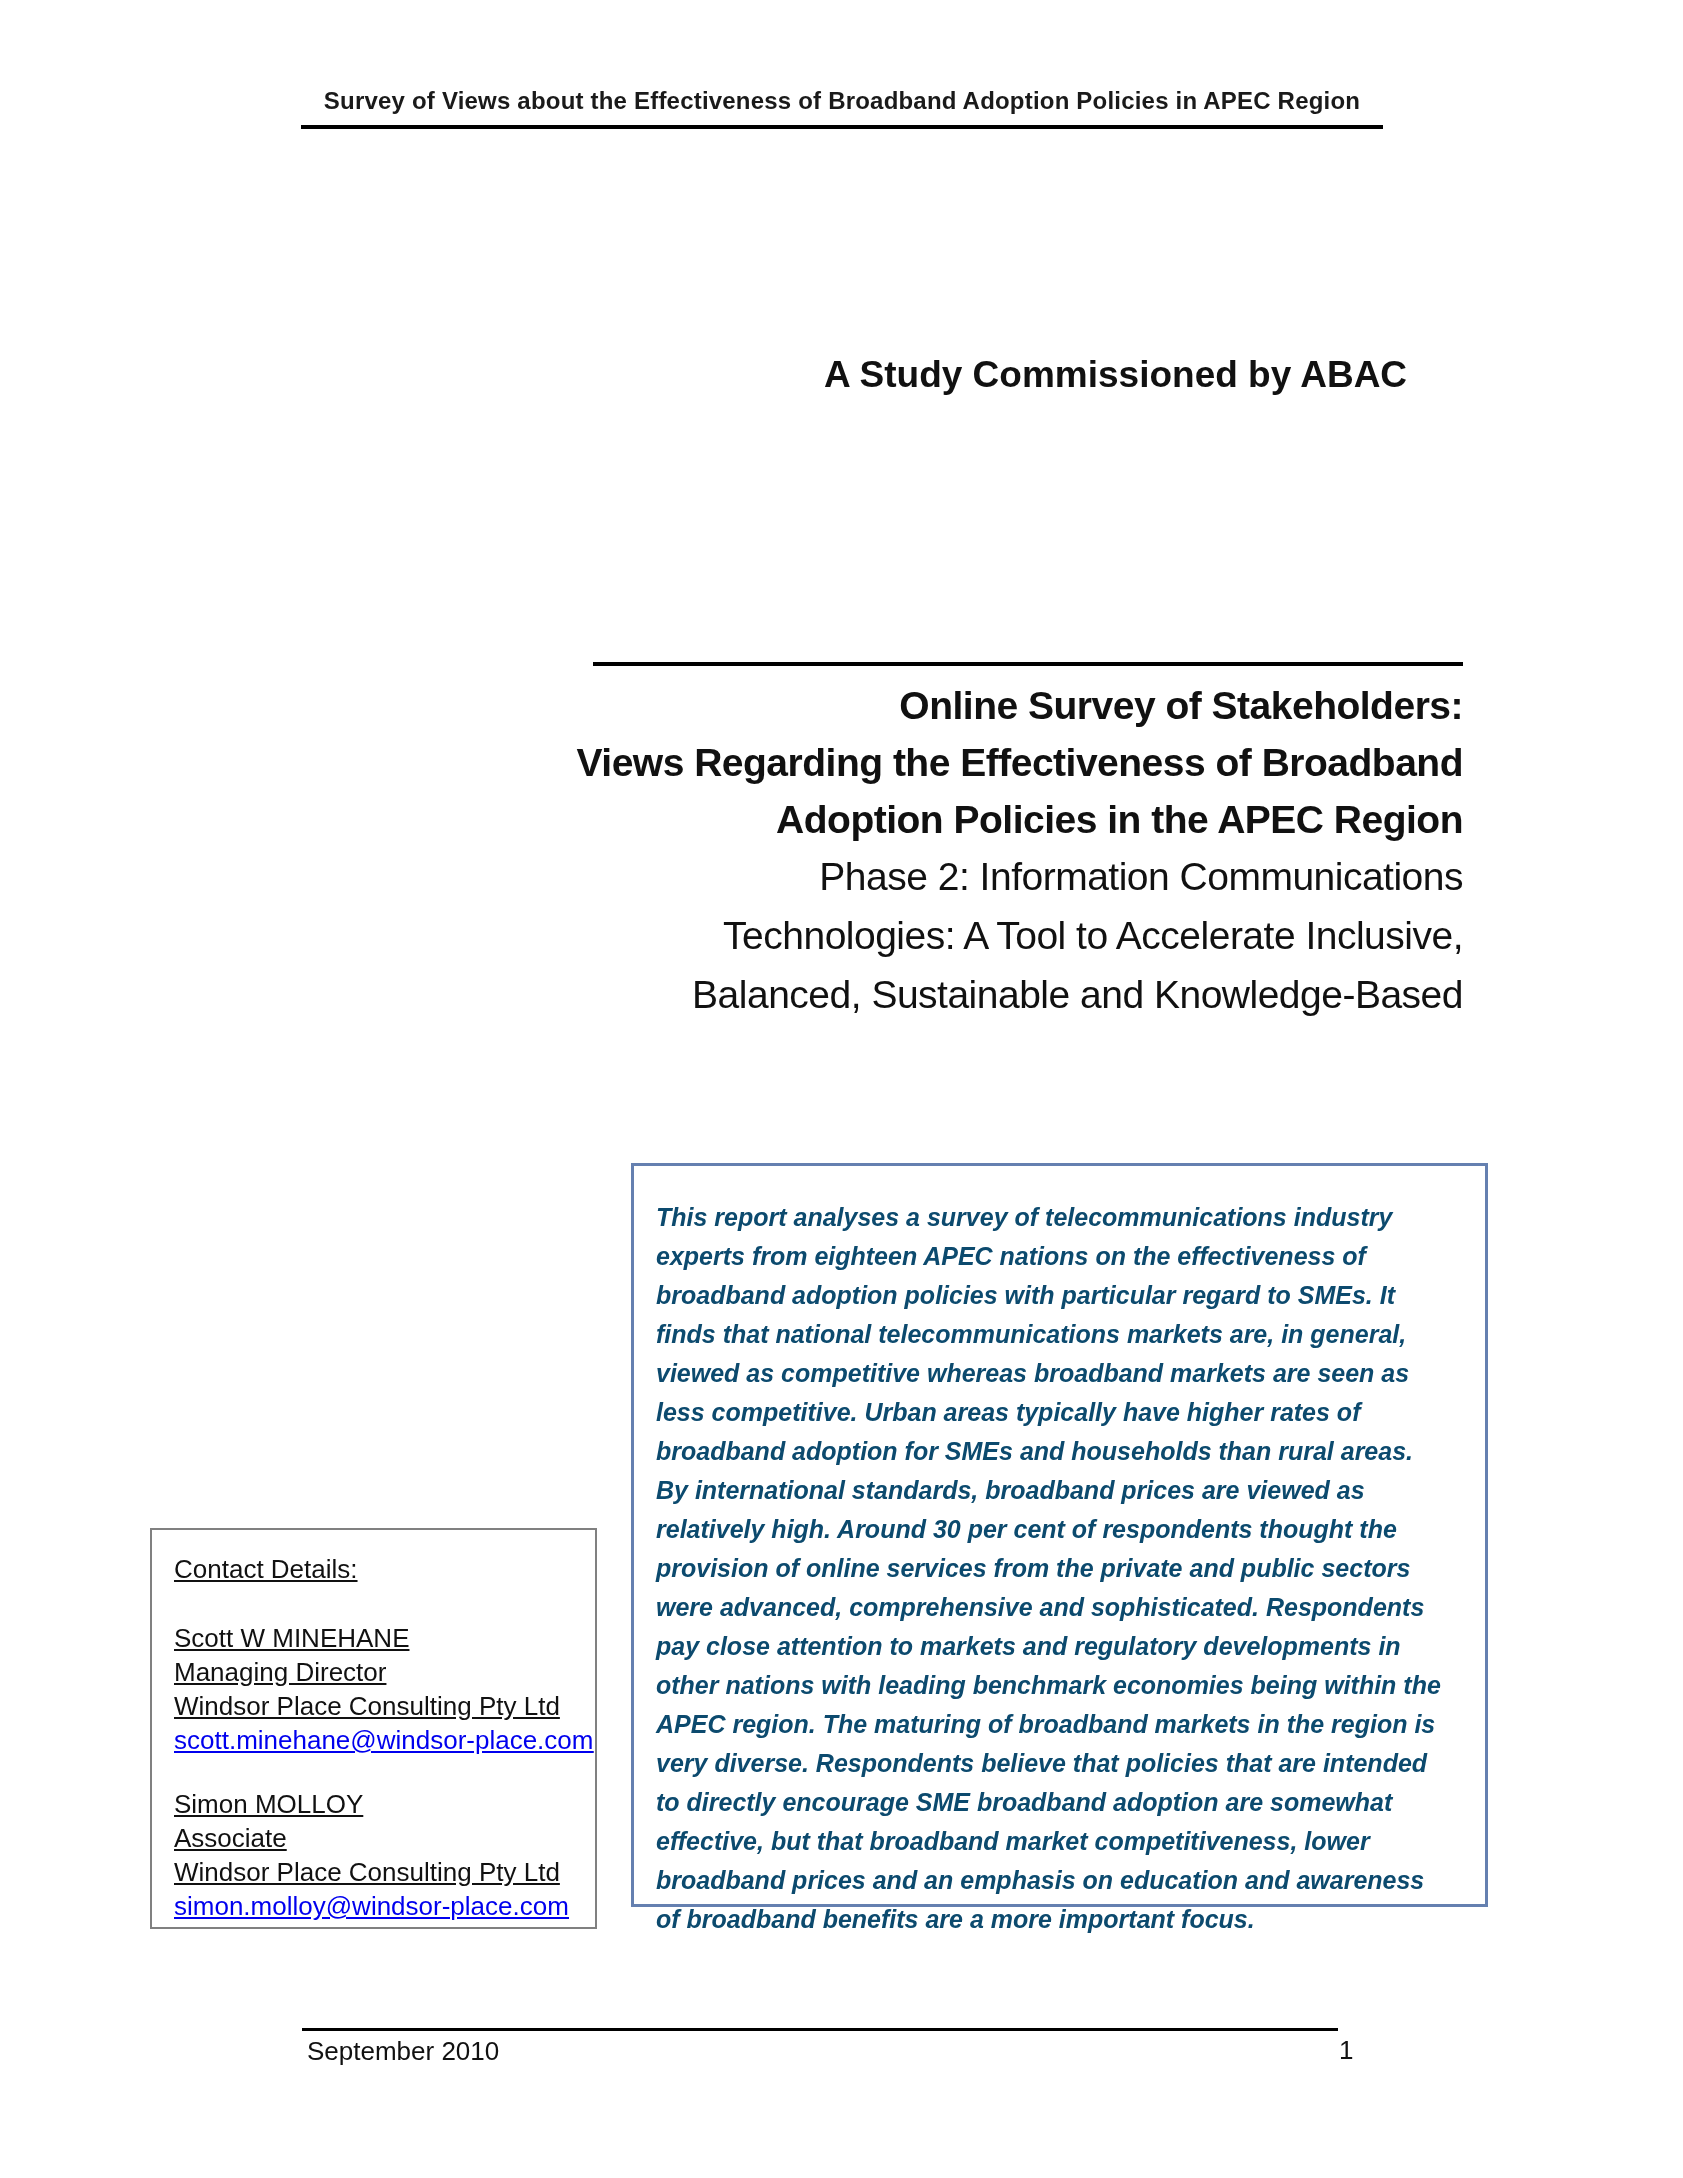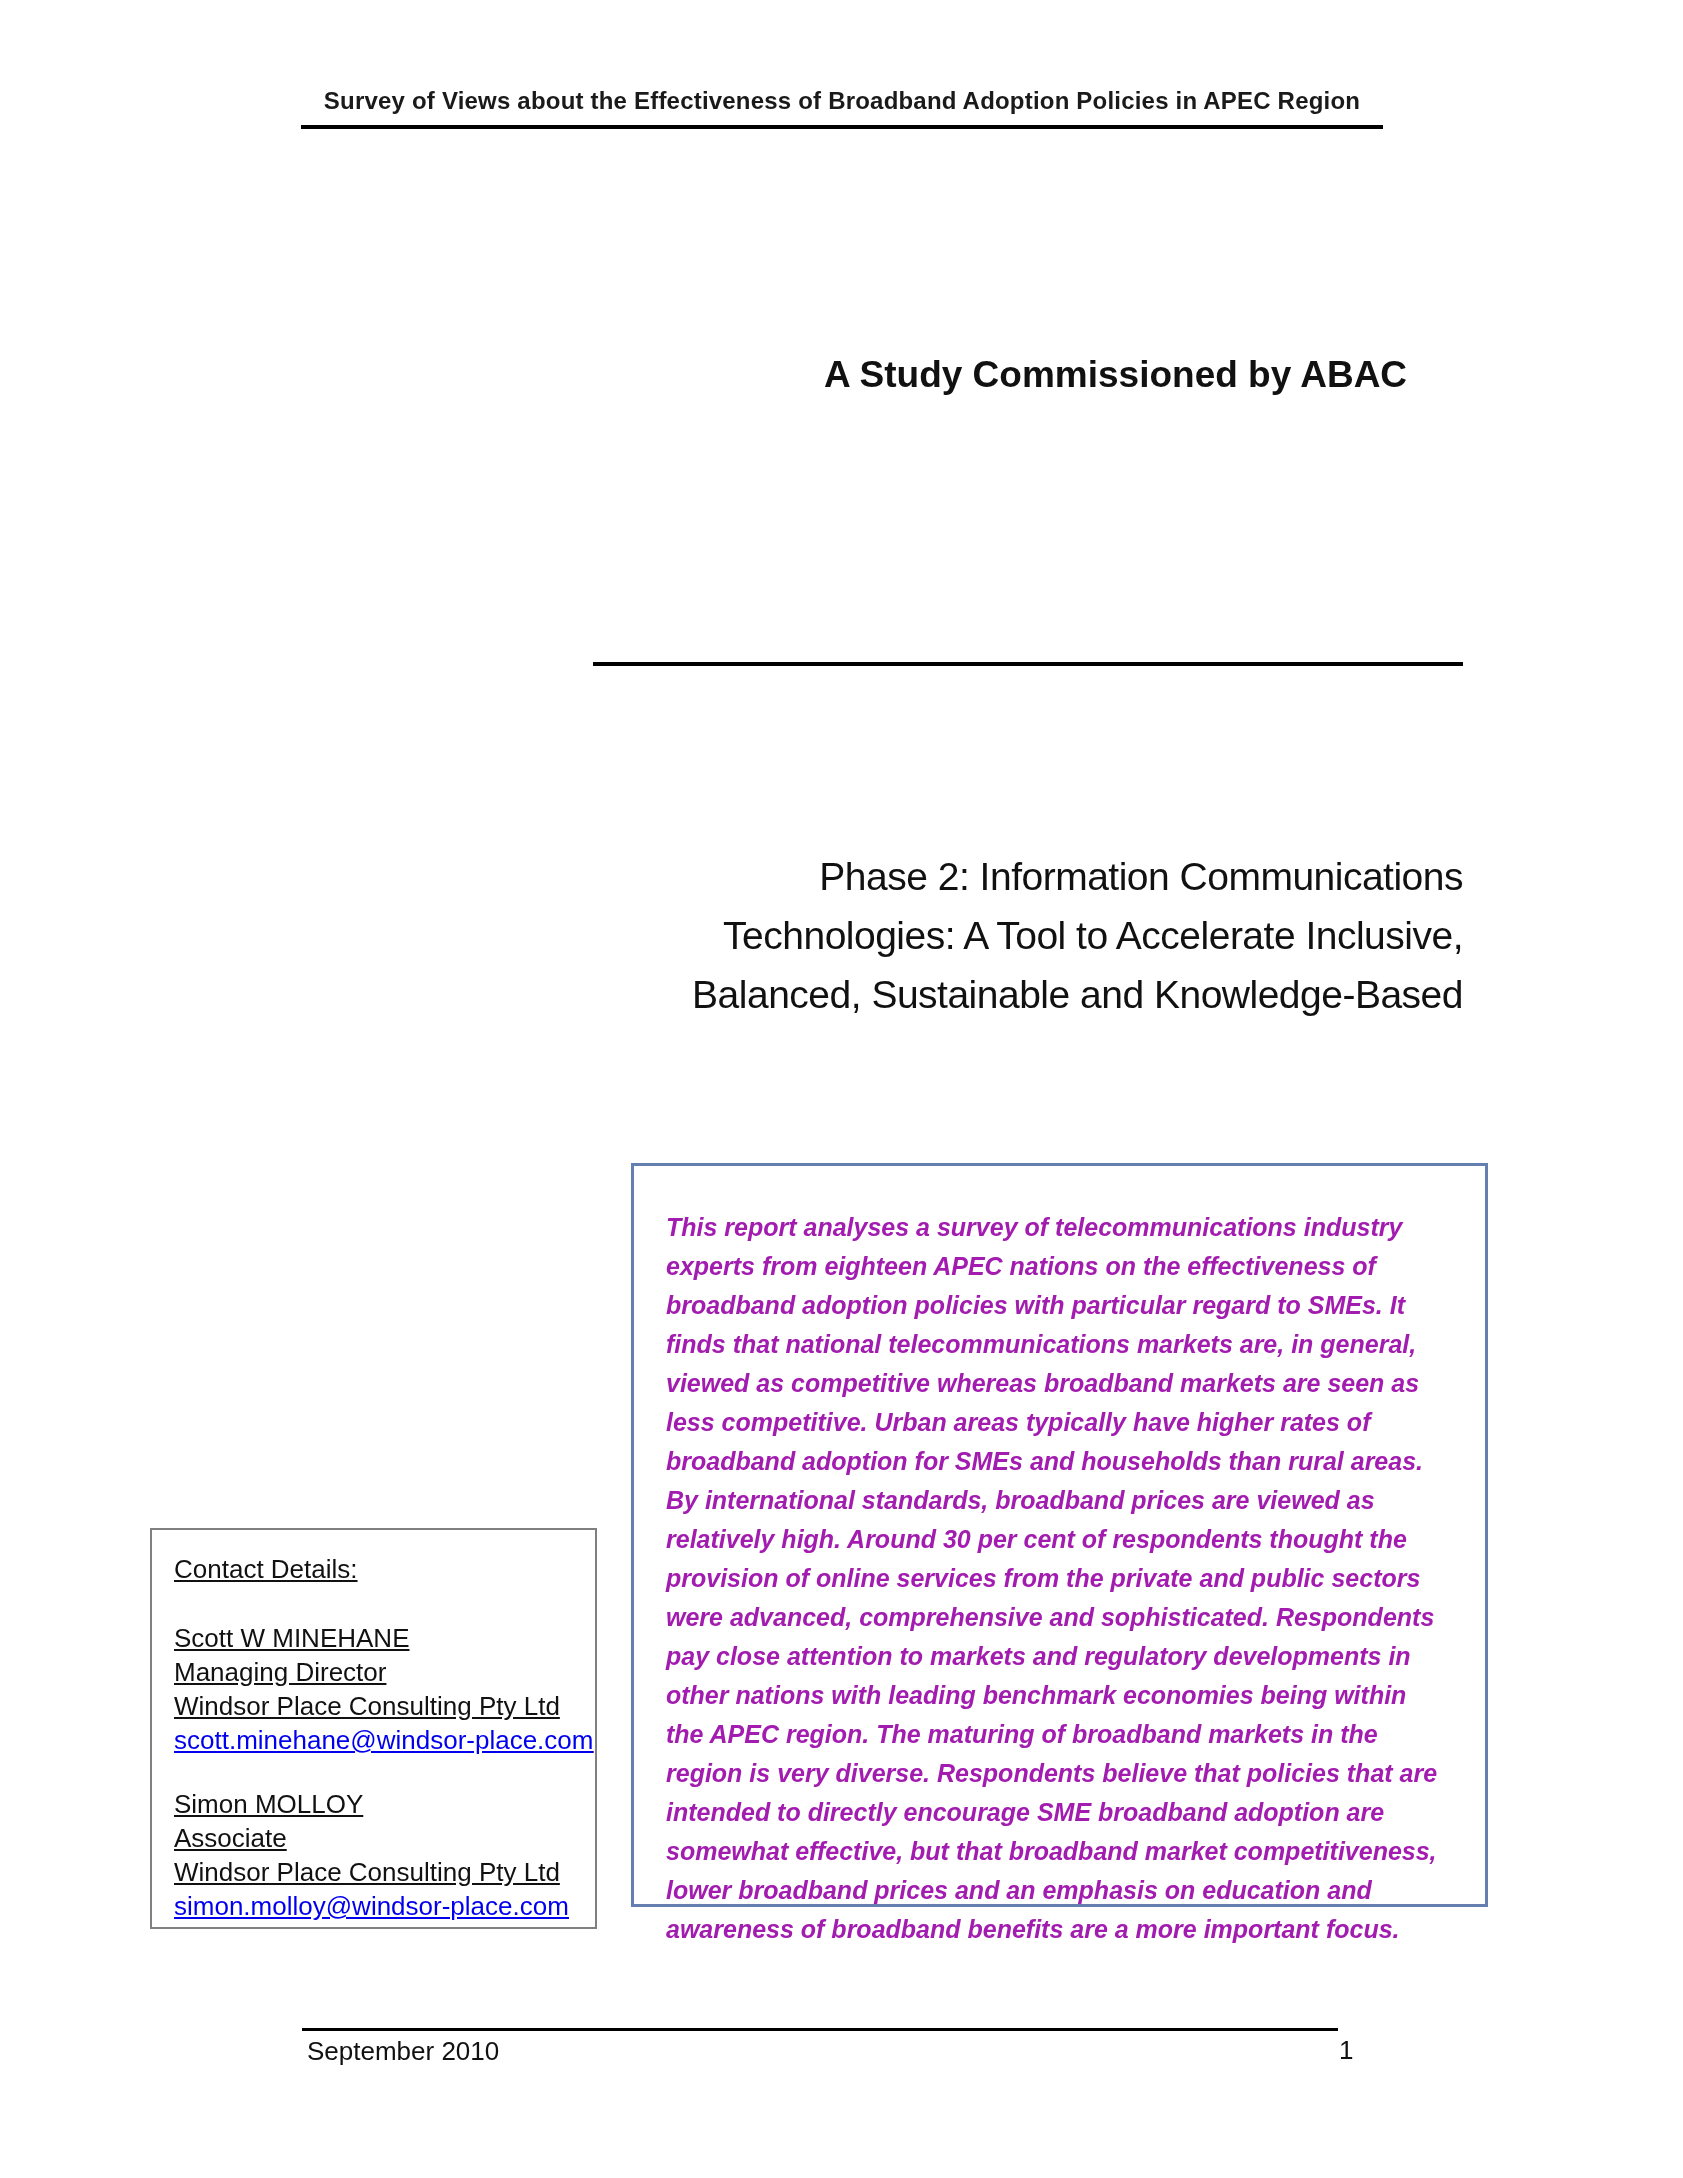--- a/index.html
+++ b/index.html
@@ -96,22 +96,22 @@
     box-sizing: border-box;
     border: 3px solid var(--abstract-border, #6580B0);
     background: #ffffff;
     padding: 30px 34px 10px 20px;
   }
   .abstract-text {
     font-size: 25px;
     line-height: 39px;
     font-weight: bold;
     font-style: italic;
-    color: #a21caf;
-    margin: 12px;
+    color: #0c4a6e;
+    margin: 2px;
   }
   
   .contact-box {
     position: absolute;
     left: 150px;
     top: 1528px;
     width: 447px;
     height: 401px;
     box-sizing: border-box;
     border: 2px solid var(--contact-border, #808080);
@@ -156,20 +156,25 @@
 
 <div class="page">
 
   <div class="header-title">Survey of Views about the Effectiveness of Broadband Adoption Policies in APEC Region</div>
   <div class="header-rule"></div>
 
   <div class="study-line">A Study Commissioned by ABAC</div>
 
   <div class="title-rule"></div>
 
+  <div class="title-block">
+    <div>Online Survey of Stakeholders:</div>
+    <div>Views Regarding the Effectiveness of Broadband</div>
+    <div>Adoption Policies in the APEC Region</div>
+  </div>
 
   <div class="subtitle-block">
     <div>Phase 2: Information Communications</div>
     <div>Technologies: A Tool to Accelerate Inclusive,</div>
     <div>Balanced, Sustainable and Knowledge-Based</div>
   </div>
 
 
   <div class="abstract-box">
     <p class="abstract-text">This report analyses a survey of telecommunications industry experts from eighteen APEC nations on the effectiveness of broadband adoption policies with particular regard to SMEs. It finds that national telecommunications markets are, in general, viewed as competitive whereas broadband markets are seen as less competitive. Urban areas typically have higher rates of broadband adoption for SMEs and households than rural areas. By international standards, broadband prices are viewed as relatively high. Around 30 per cent of respondents thought the provision of online services from the private and public sectors were advanced, comprehensive and sophisticated. Respondents pay close attention to markets and regulatory developments in other nations with leading benchmark economies being within the APEC region. The maturing of broadband markets in the region is very diverse. Respondents believe that policies that are intended to directly encourage SME broadband adoption are somewhat effective, but that broadband market competitiveness, lower broadband prices and an emphasis on education and awareness of broadband benefits are a more important focus.</p>

